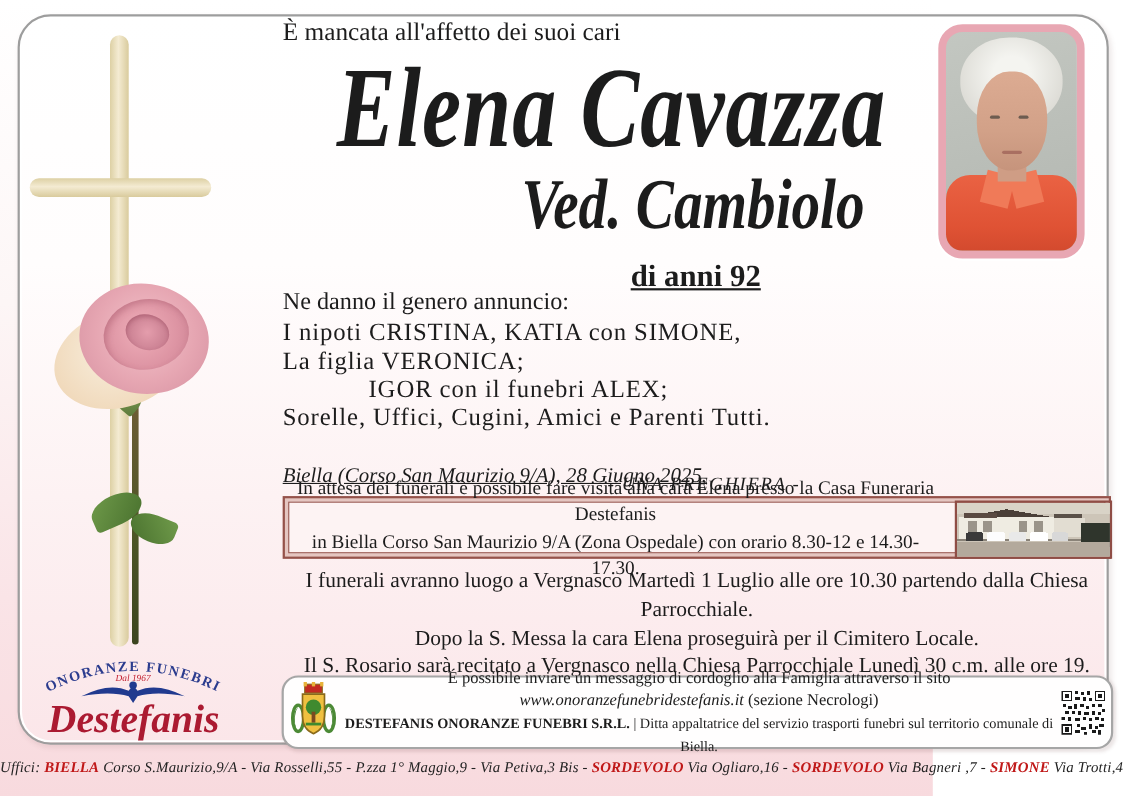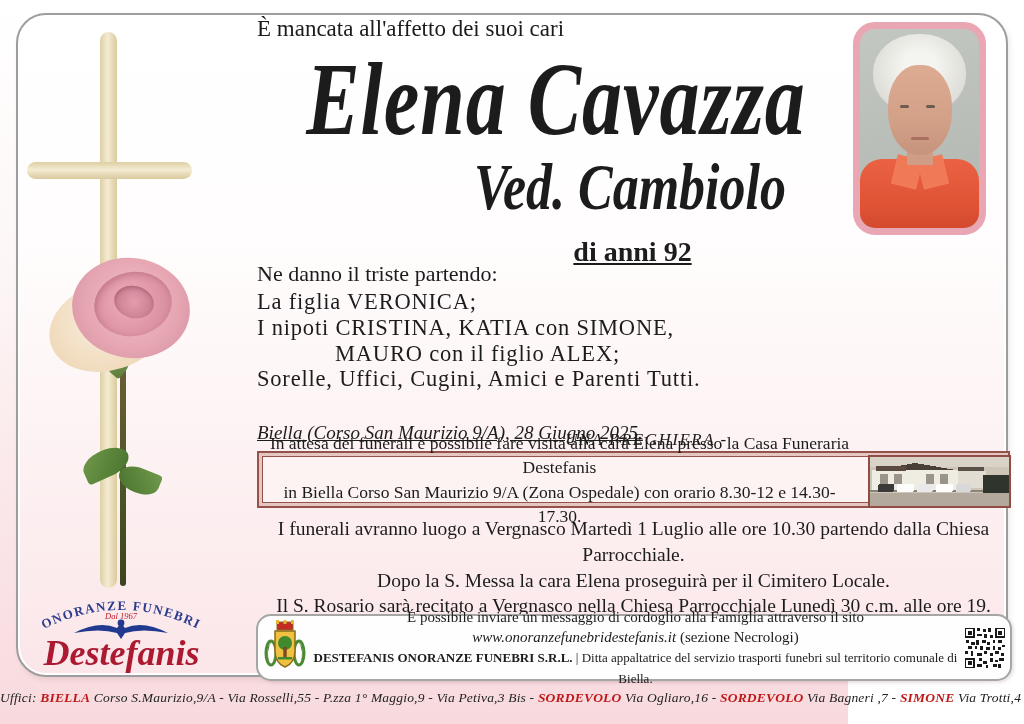--- a/index.html
+++ b/index.html
@@ -132,25 +132,25 @@
     <div class="p-collar" style="left:34px;transform:rotate(14deg);"></div>
     <div class="p-collar" style="left:60px;transform:rotate(-14deg);"></div>
     <div class="p-hair"></div>
     <div class="p-neck"></div>
     <div class="p-face"></div>
     <div class="p-eye" style="left:40px;"></div>
     <div class="p-eye" style="left:66px;"></div>
     <div class="p-mouth"></div>
   </div>
 
-  <div class="announce-intro">Ne danno il triste partendo:</div>
+  <div class="announce-intro">Ne danno il genero annuncio:</div>
   <div class="family-list">
+      <div>I nipoti CRISTINA, KATIA con SIMONE,</div>
       <div>La figlia VERONICA;</div>
-      <div>I nipoti CRISTINA, KATIA con SIMONE,</div>
-      <div class="indent">MAURO con il figlio ALEX;</div>
+      <div class="indent">IGOR con il funebri ALEX;</div>
       <div>Sorelle, Uffici, Cugini, Amici e Parenti Tutti.</div>
     </div>
   <div class="dateline">Biella (Corso San Maurizio 9/A), 28 Giugno 2025.</div>
   <div class="prayer">- UNA PREGHIERA -</div>
 
   <div class="visit-box">
     <div class="visit-inner">
       <div>In attesa dei funerali è possibile fare visita alla cara Elena presso la Casa Funeraria Destefanis</div>
       <div>in Biella Corso San Maurizio 9/A (Zona Ospedale) con orario 8.30-12 e 14.30-17.30.</div>
     </div>

